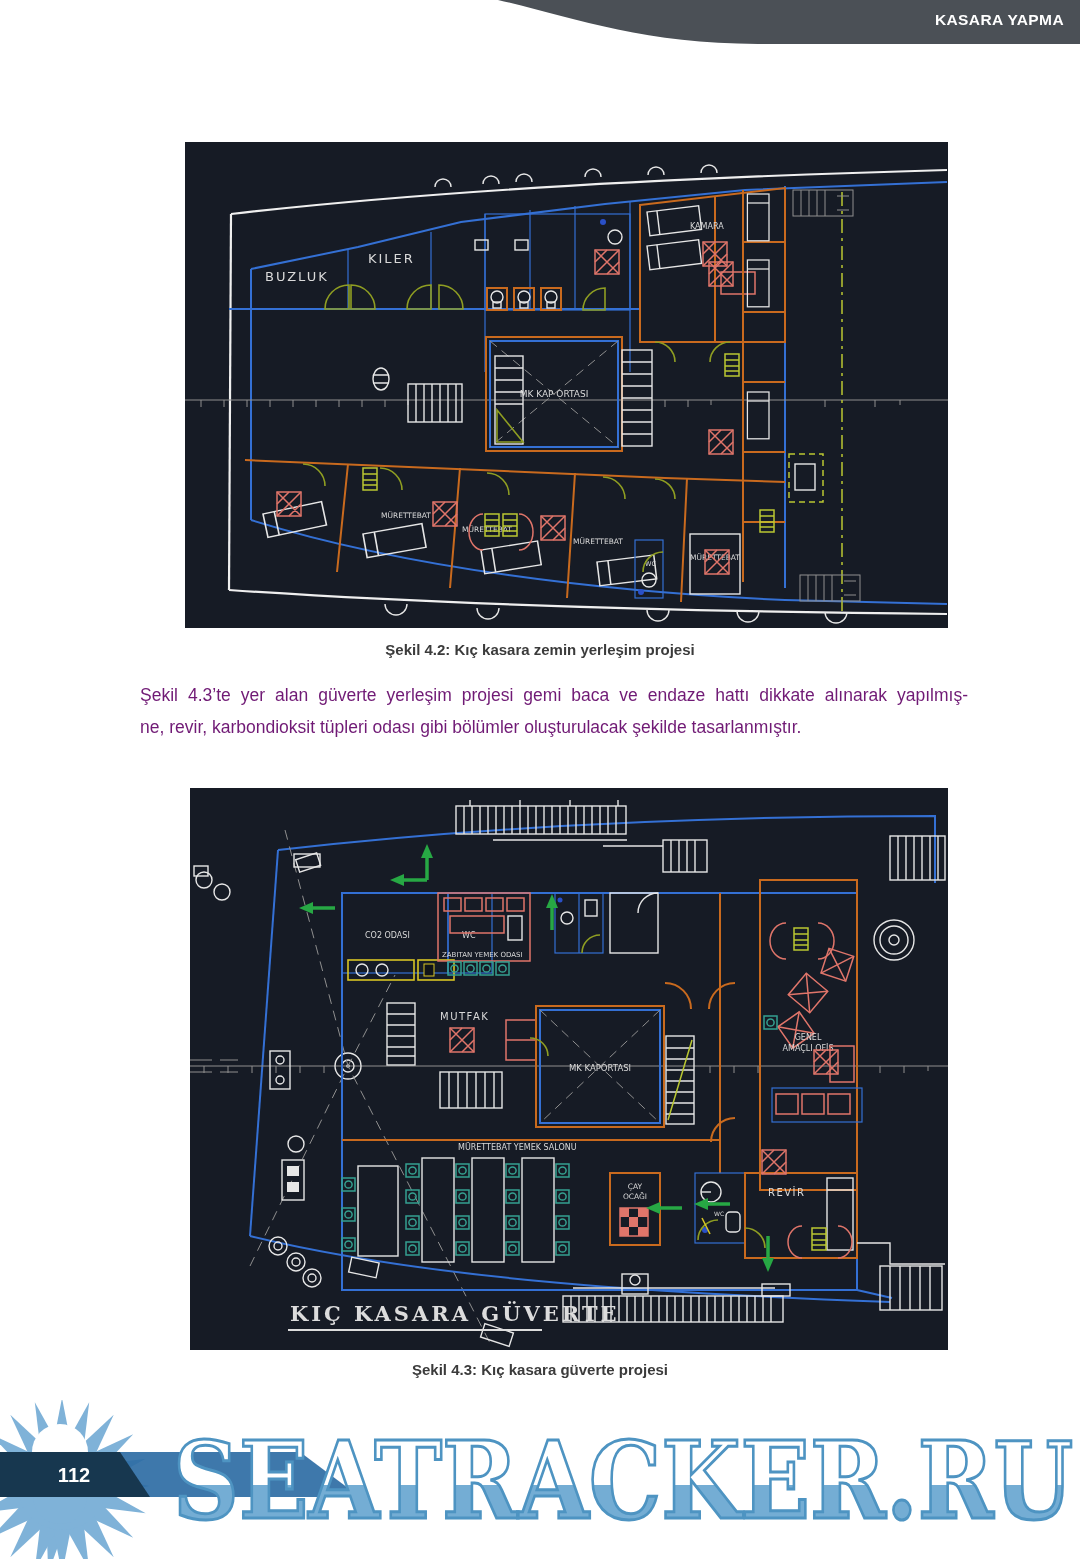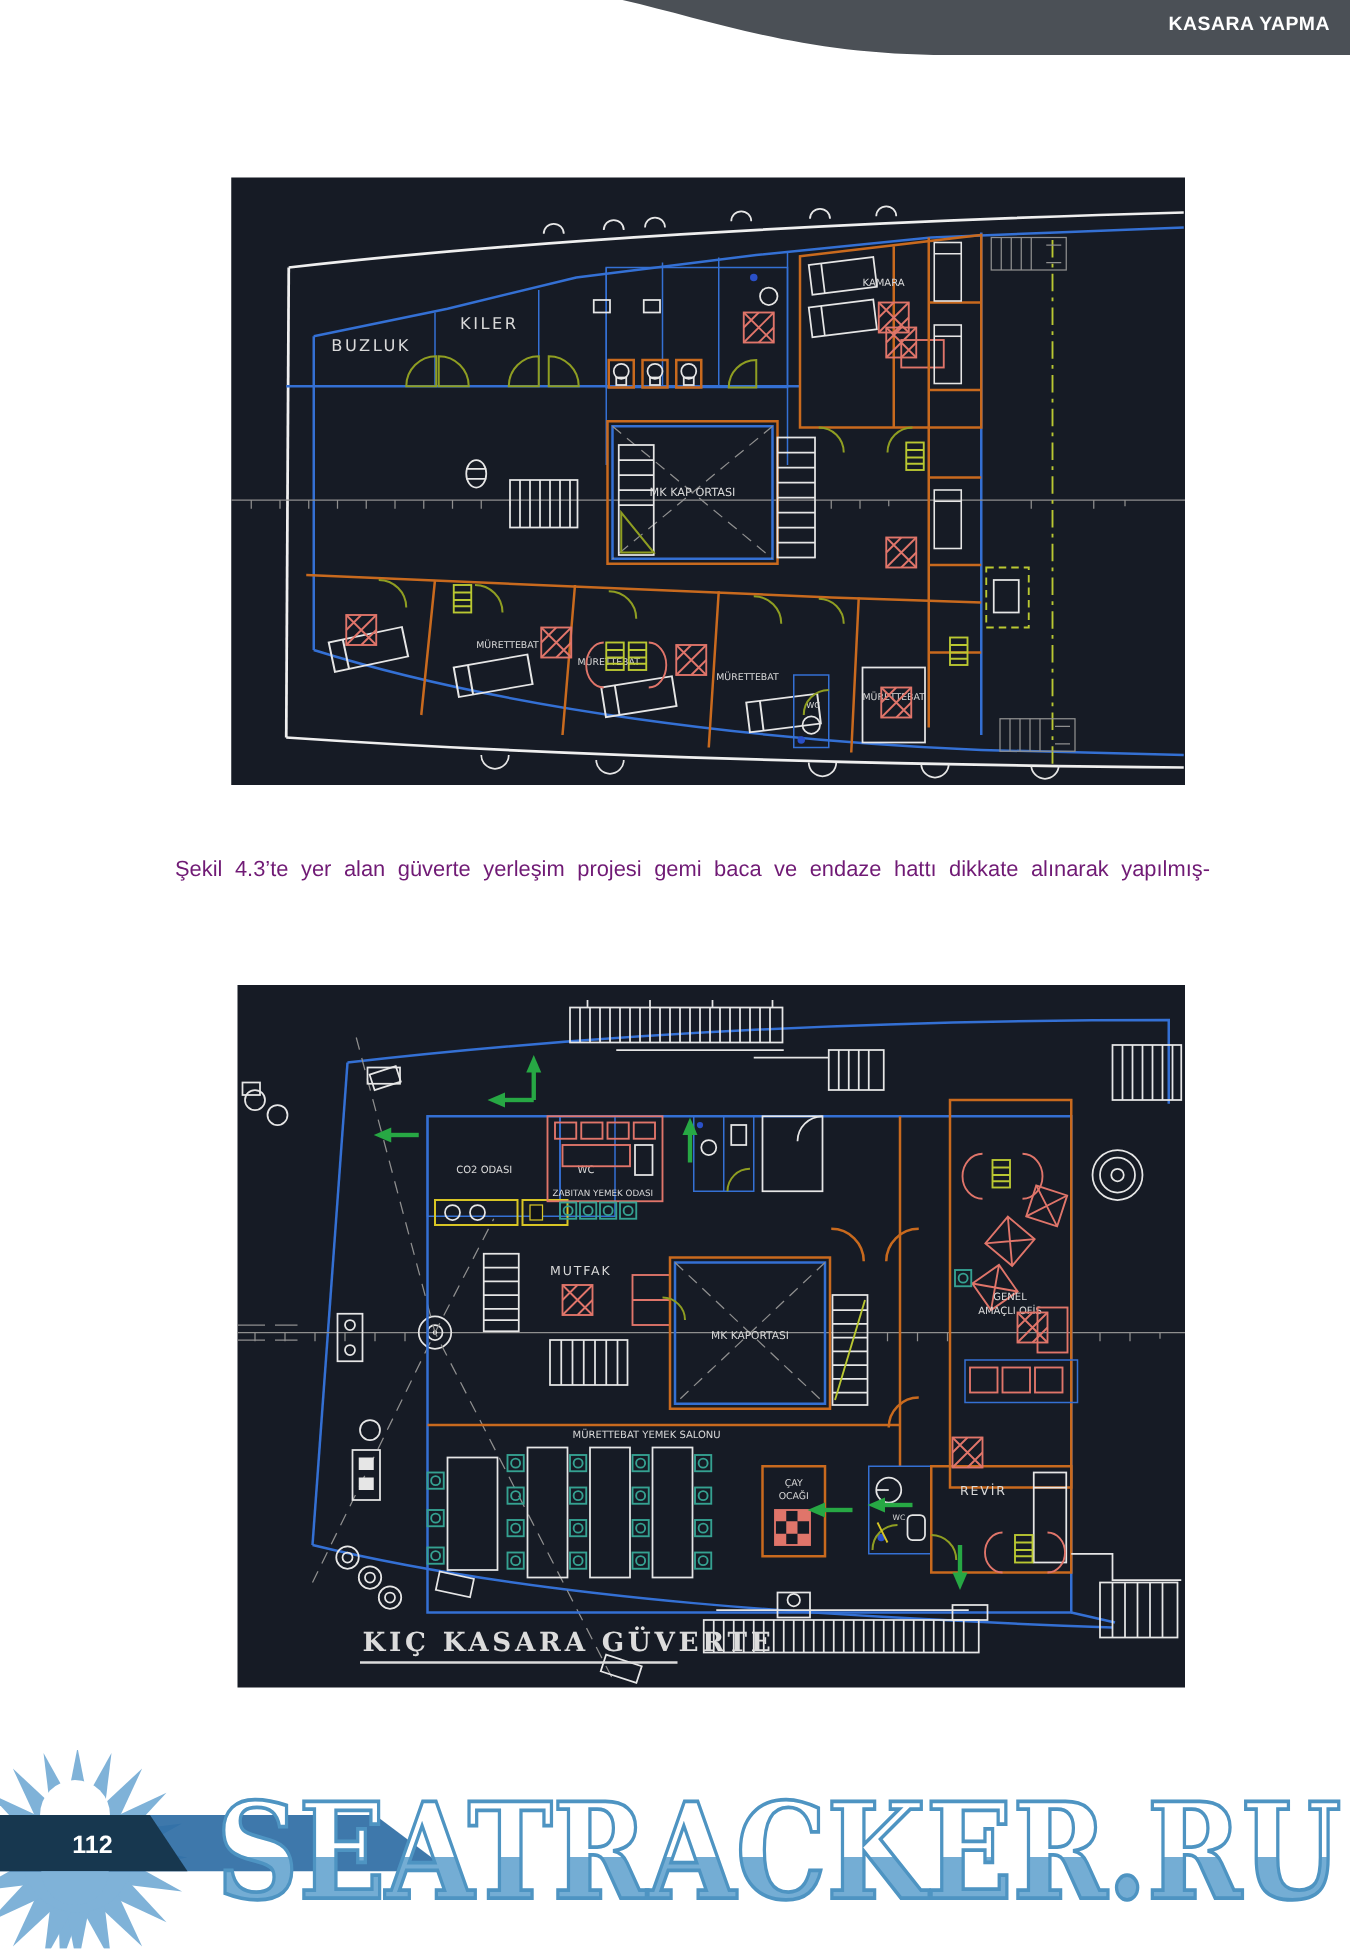--- a/index.html
+++ b/index.html
@@ -239,23 +239,25 @@
       <g>
         <rect x="608" y="48" width="60" height="26" class="gr" stroke-width="1.4"></rect>
         <path d="M616,48 v26 M624,48 v26 M632,48 v26 M640,48 v26 M652,54 h12 M652,68 h12" class="gr" stroke-width="1.4"></path>
       </g>
       <g>
         <rect x="615" y="433" width="60" height="26" class="gr" stroke-width="1.4"></rect>
         <path d="M623,433 v26 M631,433 v26 M639,433 v26 M647,433 v26 M659,439 h12 M659,453 h12" class="gr" stroke-width="1.4"></path>
       </g>
     </g>
   </svg>
+  <div class="cap cap1">Şekil 4.2: Kıç kasara zemin yerleşim projesi</div>
 
   <div class="para">
     <div class="jl">Şekil 4.3’te yer alan güverte yerleşim projesi gemi baca ve endaze hattı dikkate alınarak yapılmış-</div>
+    <div>ne, revir, karbondioksit tüpleri odası gibi bölümler oluşturulacak şekilde tasarlanmıştır.</div>
   </div>
 
   <svg class="fig fig2" viewBox="0 0 758 562">
     <g>
       <path d="M88,62 C280,40 500,28 745,28 L745,95" class="b"></path>
       <line x1="88" y1="62" x2="60" y2="448" class="b"></line>
       <path d="M60,448 C240,492 480,506 700,514" class="b"></path>
       <line x1="667" y1="502" x2="702" y2="510" class="b"></line>
     </g>
 
@@ -519,20 +521,21 @@
         <rect x="690" y="478" width="62" height="44" class="w"></rect>
         <path d="M700,478 v44 M710,478 v44 M720,478 v44 M730,478 v44 M740,478 v44" class="w"></path>
       </g>
     </g>
 
     <g>
       <text x="100" y="533" fill="#dcdcdc" font-family="DejaVu Serif, serif" font-weight="bold" font-size="21" letter-spacing="3">KIÇ KASARA GÜVERTE</text>
       <line x1="98" y1="542" x2="352" y2="542" stroke="#dcdcdc" stroke-width="2"></line>
     </g>
   </svg>
+  <div class="cap cap2">Şekil 4.3: Kıç kasara güverte projesi</div>
 
   <svg class="footer-svg" width="1080" height="159">
     <g transform="translate(62,86)">
       <g fill="#7fb2d8">
         <polygon points="0,-88 9,-42 -9,-42"></polygon>
           <polygon points="0,88 9,42 -9,42" transform="rotate(9)"></polygon>
         <g transform="rotate(18)">
             <polygon points="0,-88 9,-42 -9,-42"></polygon>
           </g>
         <g transform="rotate(36)">

